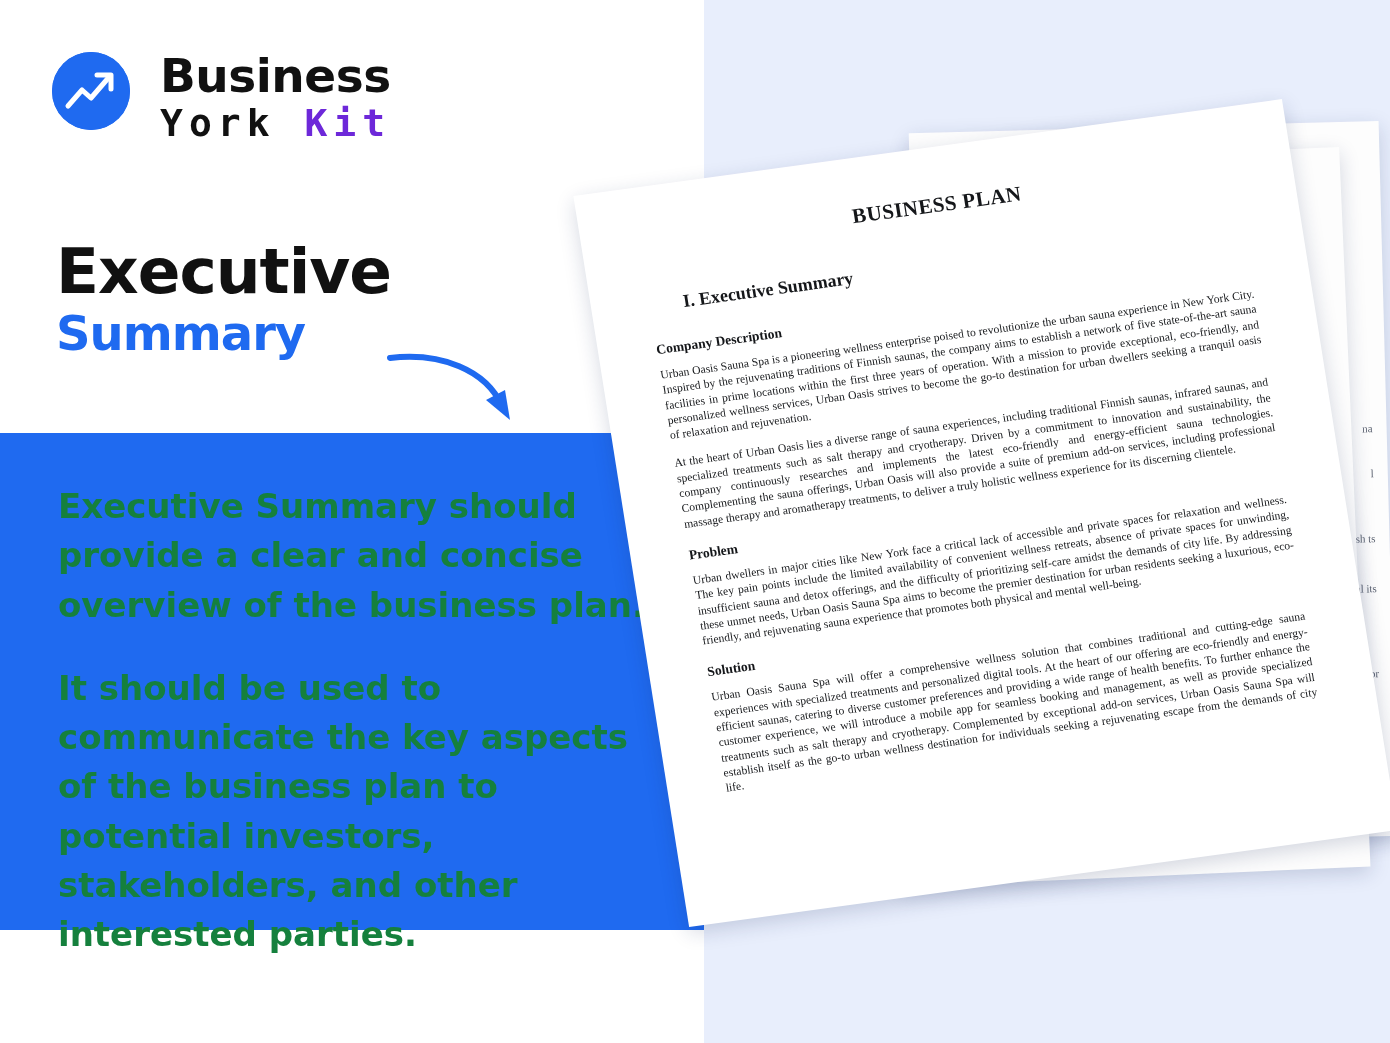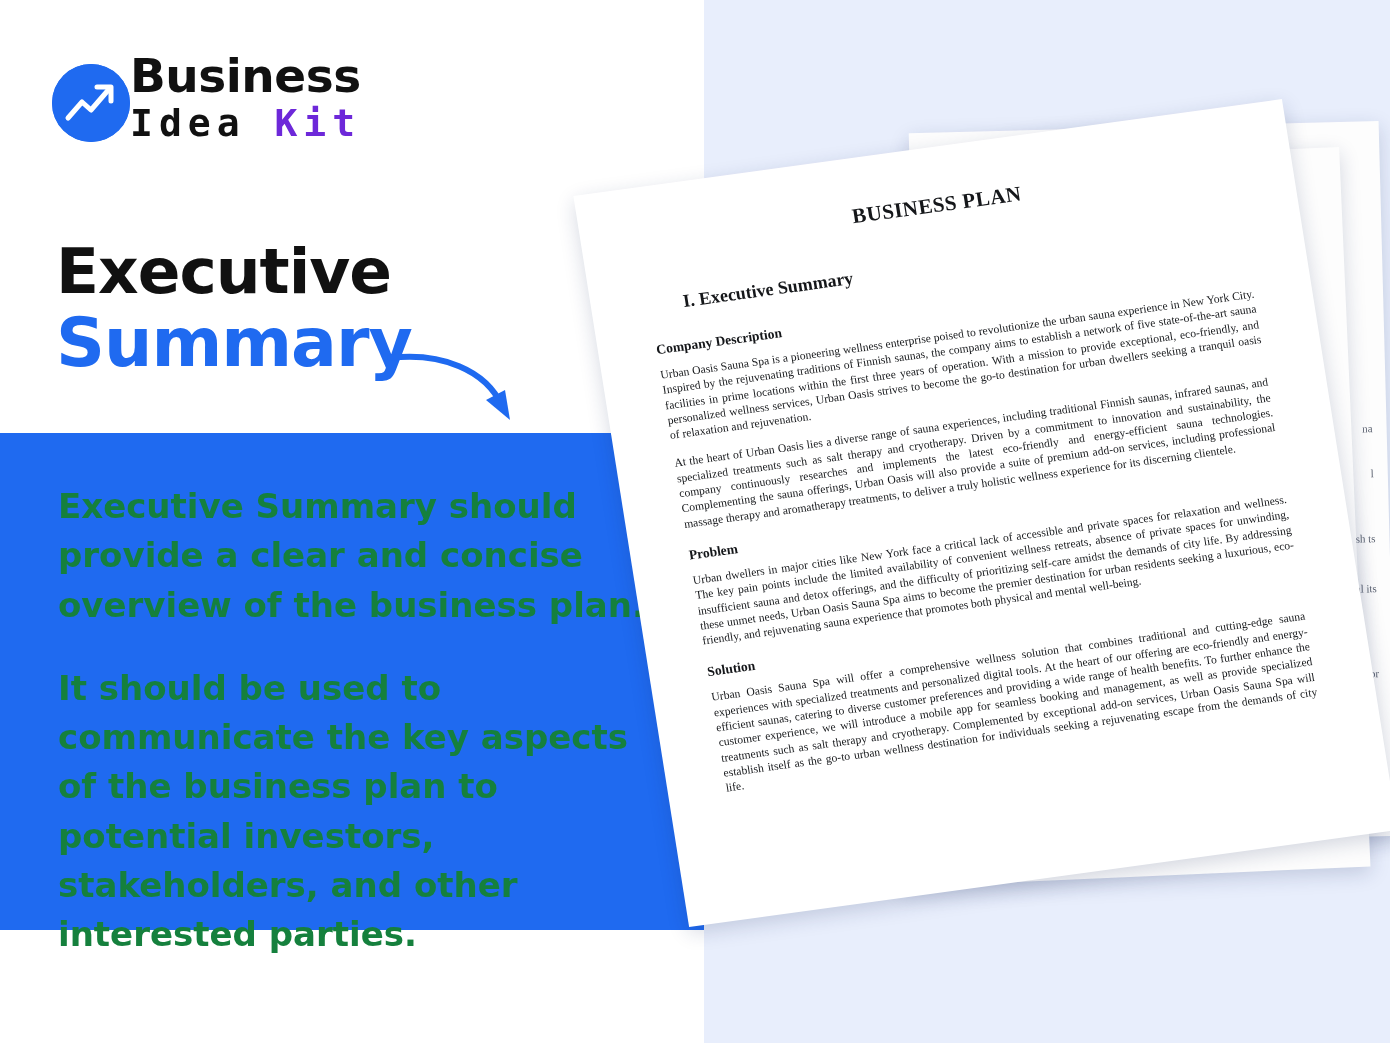--- a/index.html
+++ b/index.html
@@ -33,22 +33,22 @@
     left: 0; top: 433px;
     width: 704px; height: 497px;
     background: #1f6af0;
   }
 
   
   .logo-wrap {
     position: absolute;
     left: 52px; top: 52px;
     display: flex;
-    align-items: flex-end;
-    gap: 0;
+    align-items: flex-start;
+    gap: 30px;
   }
   .logo-mark {
     width: 78px; height: 78px;
     border-radius: 50%;
     background: #1f6af0;
     position: relative;
     flex: none;
   }
   .logo-mark svg { position: absolute; left: 0; top: 0; }
   .logo-text {
@@ -78,21 +78,21 @@
     line-height: 1.0;
   }
   .headline .l1 {
     font-size: 63px;
     font-weight: bold;
     color: #111111;
     letter-spacing: -1px;
     font-family: "DejaVu Sans", sans-serif;
   }
   .headline .l2 {
-    font-size: 68px;
+    font-size: 48px;
     font-weight: bold;
     color: #1f6af0;
     letter-spacing: -1px;
     margin-top: 6px;
     font-family: "DejaVu Sans", sans-serif;
   }
 
   
   .arrow-wrap {
     position: absolute;
@@ -199,21 +199,21 @@
   <div class="logo-mark">
     <svg width="78" height="78" viewBox="0 0 78 78">
       <circle cx="39" cy="39" r="39" fill="#1f6af0"></circle>
       <polyline points="16,54 30,38 39,46 58,24" fill="none" stroke="#ffffff" stroke-width="5" stroke-linecap="round" stroke-linejoin="round"></polyline>
       <polyline points="45,23 59,23 59,37" fill="none" stroke="#ffffff" stroke-width="5" stroke-linecap="round" stroke-linejoin="round"></polyline>
     </svg>
   </div>
   <div class="logo-text">
     <div class="logo-line1">Business</div>
     <div class="logo-line2">
-      <span>Idea</span>
+      <span>York</span>
       <span class="kit">Kit</span>
     </div>
   </div>
 </div>
 
 <div class="headline">
   <div class="l1">Executive</div>
   <div class="l2">Summary</div>
 </div>
 

